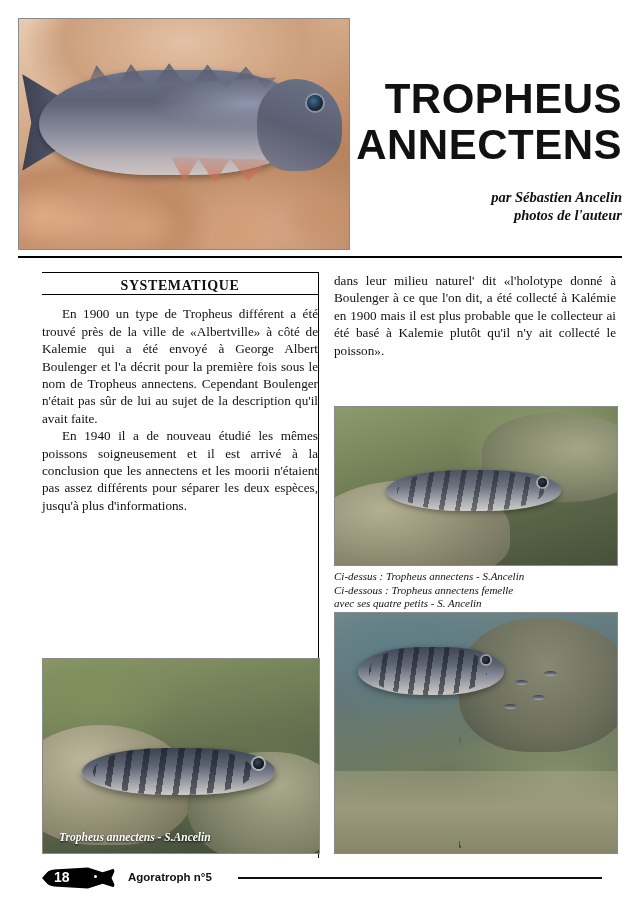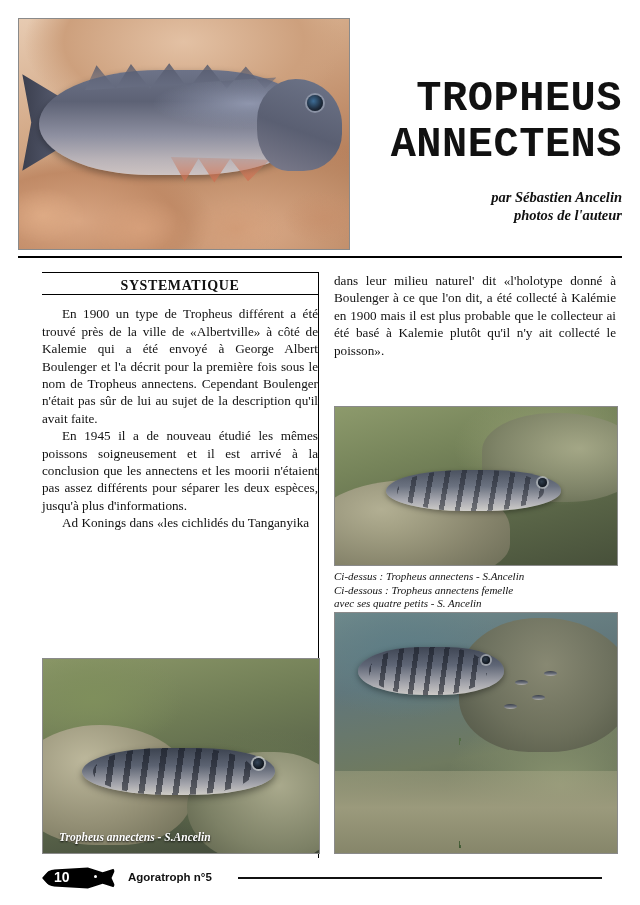--- a/index.html
+++ b/index.html
@@ -124,21 +124,21 @@
   }
 
   .title-block {
     position: absolute;
     right: 0;
     top: 58px;
     width: 268px;
     text-align: right;
   }
   .title-line {
-    font-family: Liberation Mono, monospace;
+    font-family: Liberation Sans, sans-serif;
     font-weight: bold;
     font-size: 42px;
     line-height: 46px;
     letter-spacing: 0.5px;
     color: #111111;
   }
   .byline {
     margin-top: 20px;
     font-family: "Liberation Serif", serif;
     font-style: italic;
@@ -484,22 +484,21 @@
       </div>
     </div>
   </div>
 
   <div class="rule-top"></div>
   <div class="col-divider"></div>
 
   <div class="col col-left">
     <div class="section-head">SYSTEMATIQUE</div>
     <p>En 1900 un type de Tropheus différent a été trouvé près de la ville de «Albertville» à côté de Kalemie qui a été envoyé à George Albert Boulenger et l'a décrit pour la première fois sous le nom de Tropheus annectens. Cependant Boulenger n'était pas sûr de lui au sujet de la description qu'il avait faite.</p>
-    <p>En 1945 il a de nouveau étudié les mêmes poissons soigneusement et il est arrivé à la conclusion que les annectens et les moorii n'étaient pas assez différents pour séparer les deux espèces, jusqu'à plus d'informations.</p>
-    <p>Ad Konings dans «les cichlidés du Tanganyika</p>
+    <p>En 1940 il a de nouveau étudié les mêmes poissons soigneusement et il est arrivé à la conclusion que les annectens et les moorii n'étaient pas assez différents pour séparer les deux espèces, jusqu'à plus d'informations.</p>
   </div>
 
   <div class="col col-right">
     <p class="noindent">dans leur milieu naturel' dit «l'holotype donné à Boulenger à ce que l'on dit, a été collecté à Kalémie en 1900 mais il est plus probable que le collecteur ai été basé à Kalemie plutôt qu'il n'y ait collecté le poisson».</p>
   </div>
 
   <div class="photo" id="photo-annectens-male">
     <div class="aqua1">
       <div class="rock2"></div>
       <div class="rock"></div>
@@ -537,20 +536,20 @@
       <div class="fish3"></div>
       <div class="s3"></div>
       <div class="e3"></div>
     </div>
     <div class="inset-caption">Tropheus annectens - S.Ancelin</div>
   </div>
 
   <div class="footer">
     <div class="page-badge">
       <div class="fishshape"></div>
-      <div class="num">10</div>
+      <div class="num">18</div>
       <div class="dot"></div>
     </div>
     <div class="footer-text">Agoratroph n°5</div>
     <div class="footer-rule"></div>
   </div>
 
 </div>
 
 </body></html>

